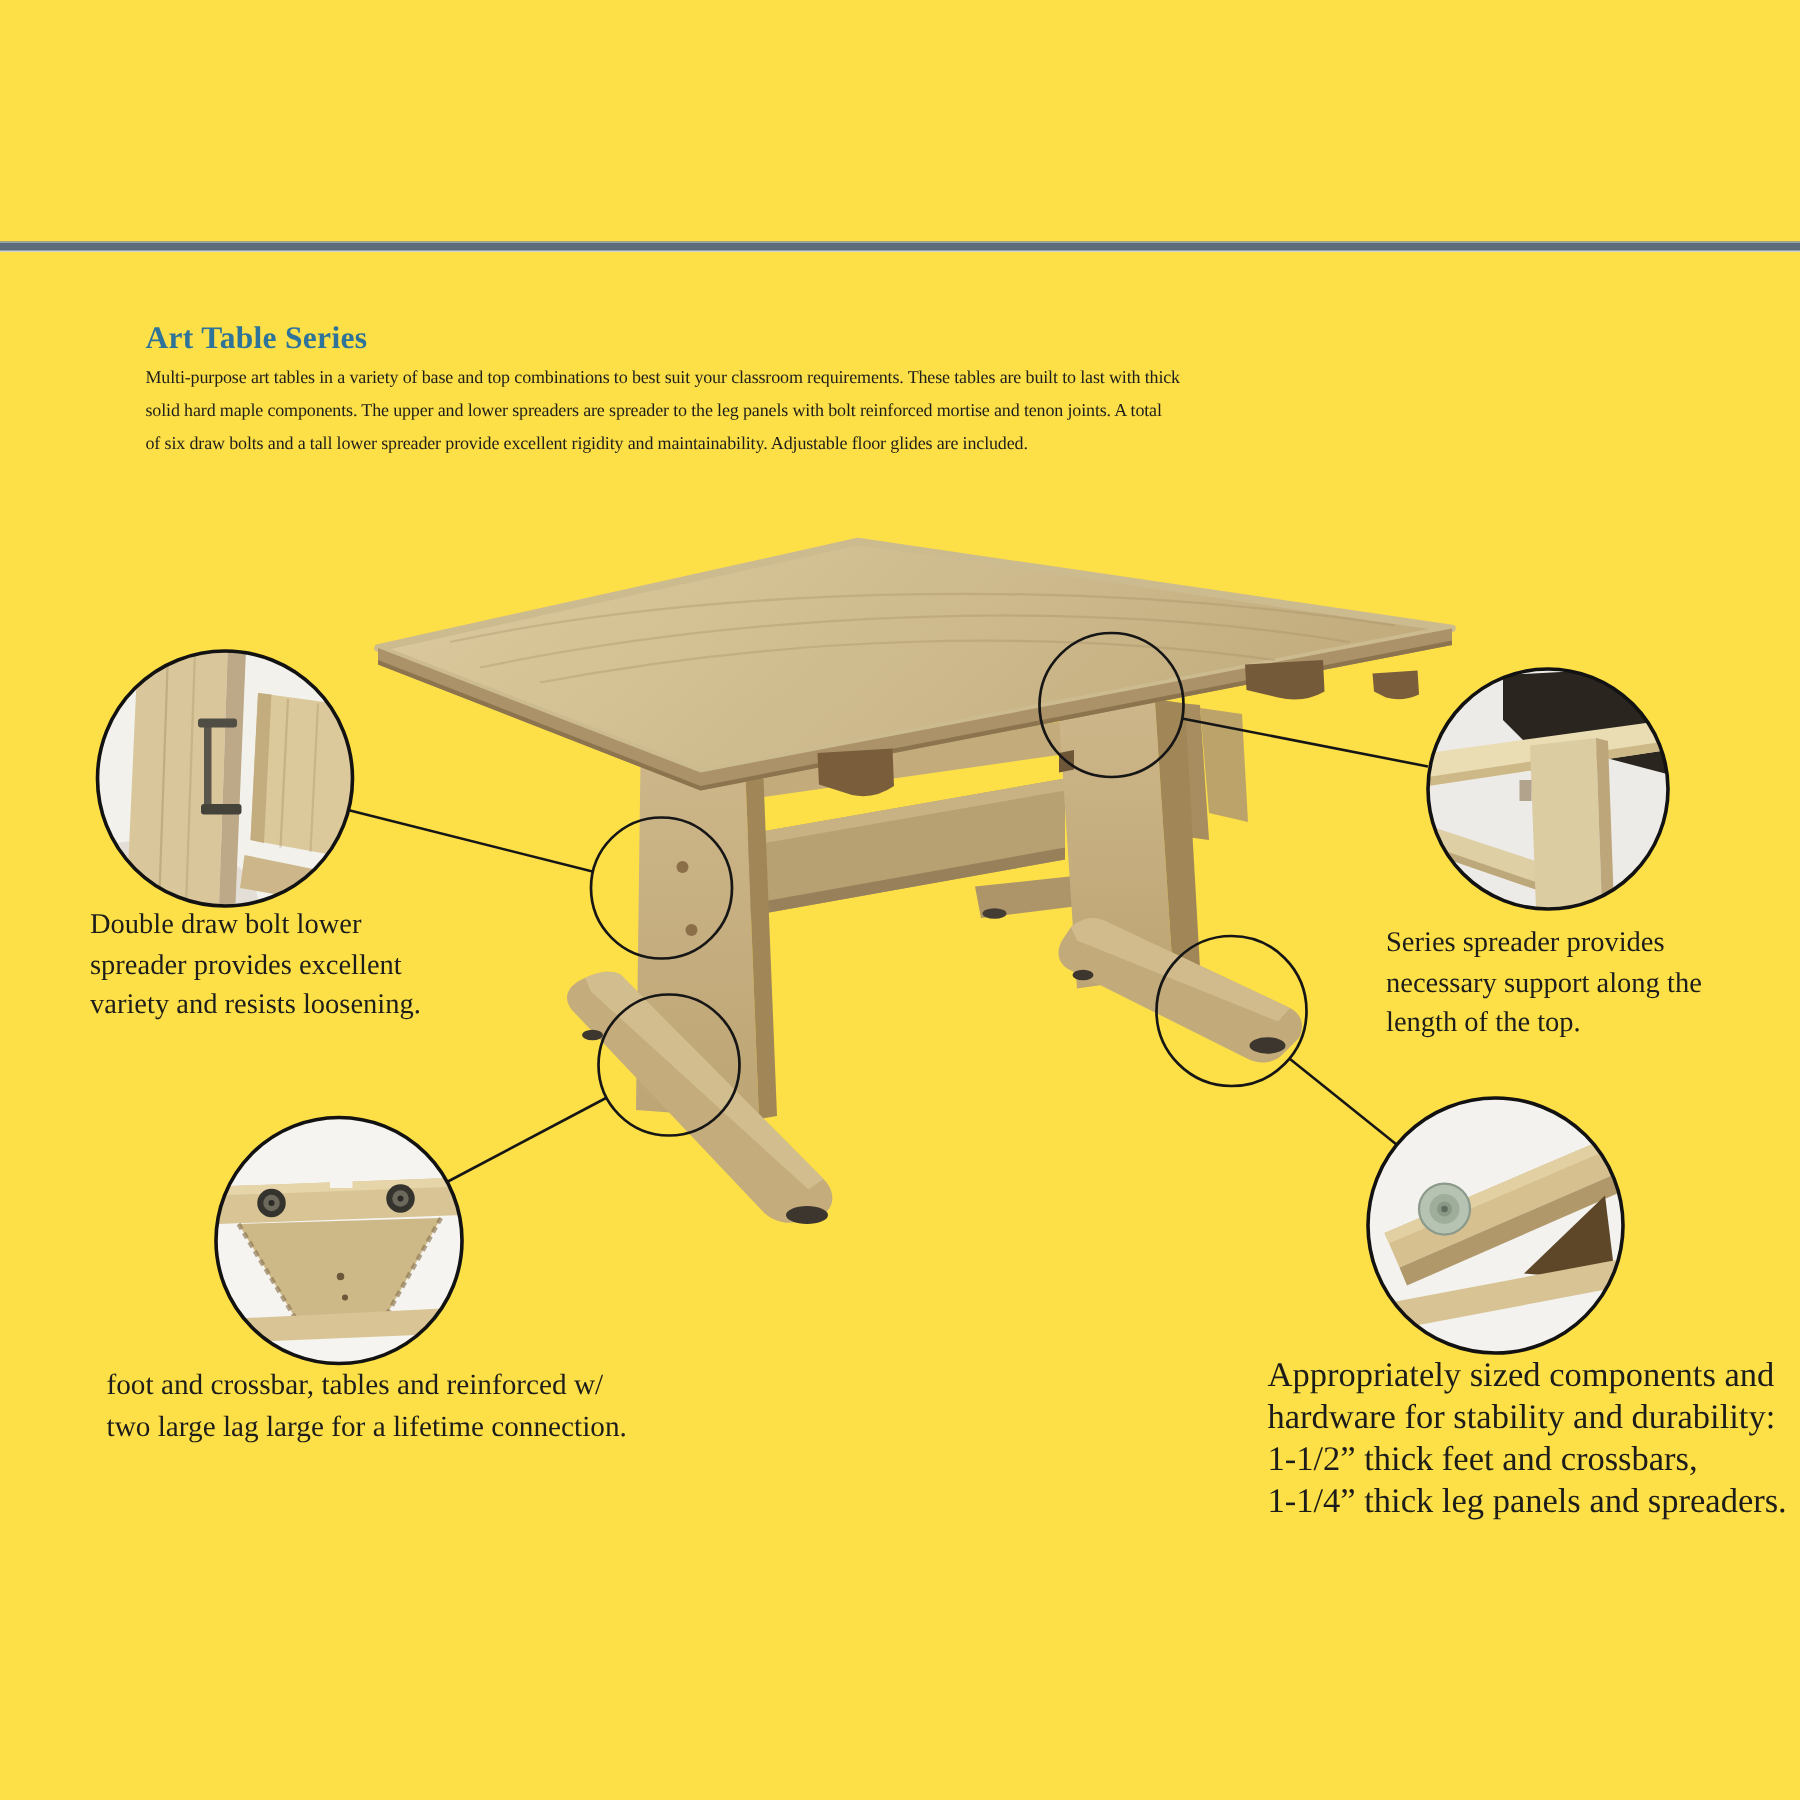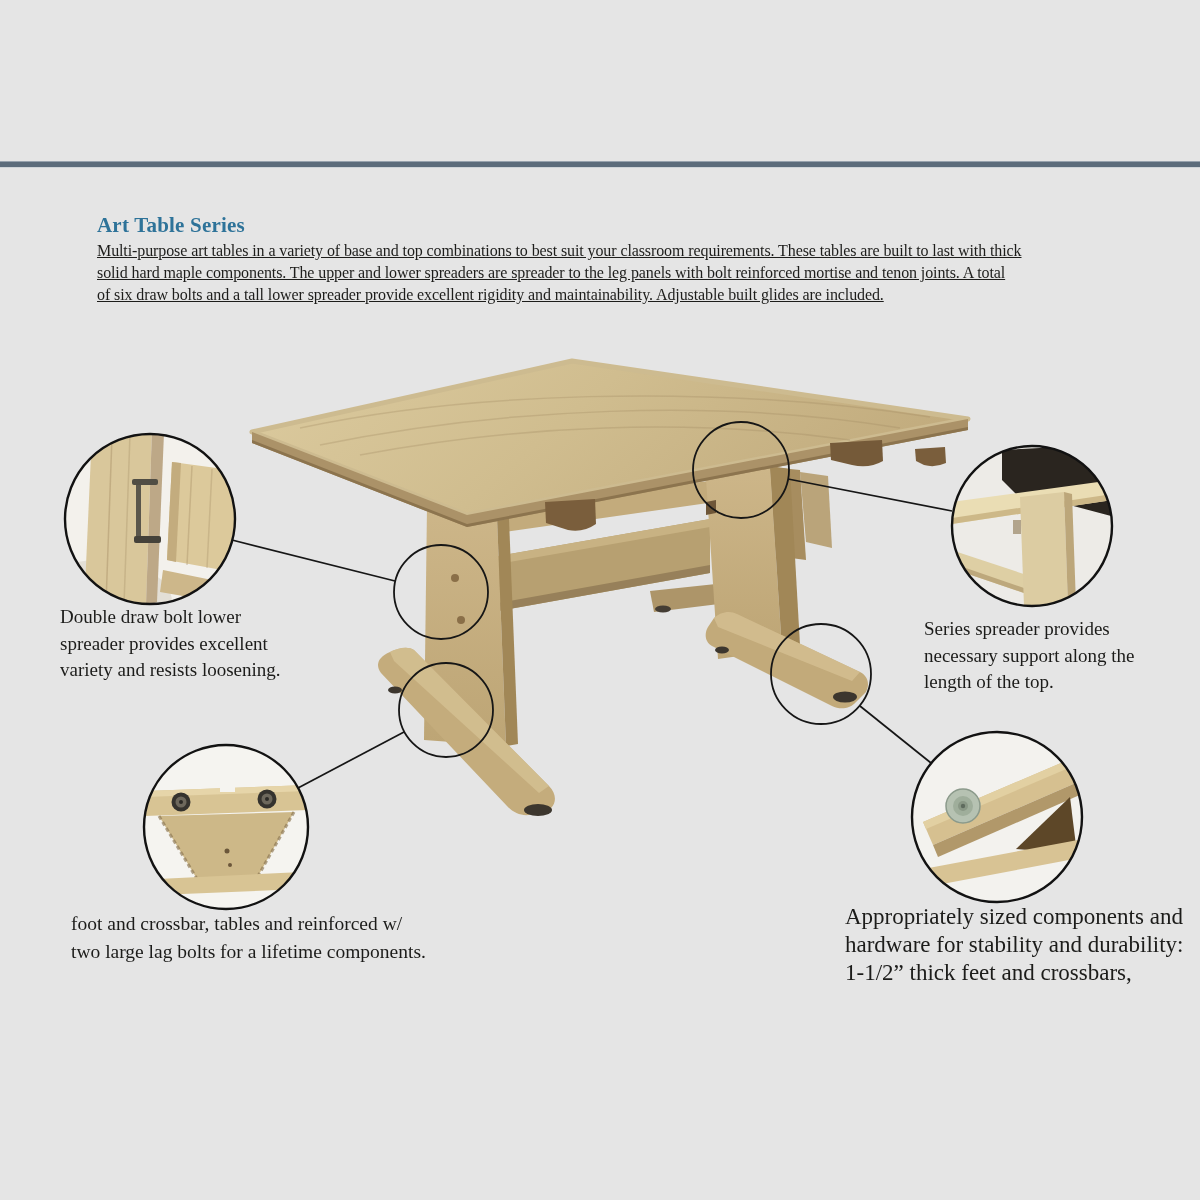--- a/index.html
+++ b/index.html
@@ -1,50 +1,50 @@
 <!DOCTYPE html>
 <html><head>
 <meta charset="utf-8">
 <style>
   html,body{margin:0;padding:0;background:#ffffff;}
   .page{
-    position:relative;width:1200px;height:1200px;background:#e5e5e5;
+    position:relative;width:1200px;height:1200px;background:#fde047;
     font-family:"Liberation Serif", serif;overflow:hidden;
   }
   .top-rule{
     position:absolute;left:0;top:161px;width:1200px;height:5px;
     background:#5c6c7b;border-top:1px solid #97a2ad;border-bottom:1px solid #cfd4d8;
   }
   .page-title{
     position:absolute;left:97px;top:213px;margin:0;
     font-size:21px;font-weight:bold;color:#2e7399;letter-spacing:.2px;
   }
   .intro{position:absolute;left:97px;top:240px;color:#1d1d1b;}
-  .intro .line{font-size:16px;line-height:22px;letter-spacing:-.1px;white-space:nowrap;text-decoration:underline;}
+  .intro .line{font-size:12px;line-height:22px;letter-spacing:-.1px;white-space:nowrap;}
   .figure-wrap{position:absolute;left:0;top:0;width:1200px;height:1200px;}
   .callout{position:absolute;color:#1c1c1a;}
   .callout .line{white-space:nowrap;}
   .co-left{left:60px;top:604px;font-size:19px;line-height:26.5px;}
   .co-right{left:924px;top:616px;font-size:19px;line-height:26.5px;}
   .co-bl{left:71px;top:910px;font-size:19.5px;line-height:28px;}
   .co-br{left:845px;top:903px;font-size:23px;line-height:28px;}
 </style>
 </head>
 <body>
 
 <div class="page">
 
   <div class="top-rule"></div>
 
   <h1 class="page-title">Art Table Series</h1>
 
   <div class="intro">
     <div class="line">Multi-purpose art tables in a variety of base and top combinations to best suit your classroom requirements. These tables are built to last with thick</div>
     <div class="line">solid hard maple components. The upper and lower spreaders are spreader to the leg panels with bolt reinforced mortise and tenon joints. A total</div>
-    <div class="line">of six draw bolts and a tall lower spreader provide excellent rigidity and maintainability. Adjustable built glides are included.</div>
+    <div class="line">of six draw bolts and a tall lower spreader provide excellent rigidity and maintainability. Adjustable floor glides are included.</div>
   </div>
 
   <div class="figure-wrap">
     <svg width="1200" height="1200" viewBox="0 0 1200 1200">
       <defs>
         <linearGradient id="gTop" x1="0" y1="0" x2="1" y2="0.25">
           <stop offset="0" stop-color="#dccb9f"></stop>
           <stop offset="0.5" stop-color="#d0bd8f"></stop>
           <stop offset="1" stop-color="#c2ac7e"></stop>
         </linearGradient>
@@ -235,22 +235,23 @@
   </div>
 
   <div class="callout co-right">
     <div class="line">Series spreader provides</div>
     <div class="line">necessary support along the</div>
     <div class="line">length of the top.</div>
   </div>
 
   <div class="callout co-bl">
     <div class="line">foot and crossbar, tables and reinforced w/</div>
-    <div class="line">two large lag bolts for a lifetime components.</div>
+    <div class="line">two large lag large for a lifetime connection.</div>
   </div>
 
   <div class="callout co-br">
     <div class="line">Appropriately sized components and</div>
     <div class="line">hardware for stability and durability:</div>
     <div class="line">1-1/2” thick feet and crossbars,</div>
+    <div class="line">1-1/4” thick leg panels and spreaders.</div>
   </div>
 
 </div>
 
 </body></html>

